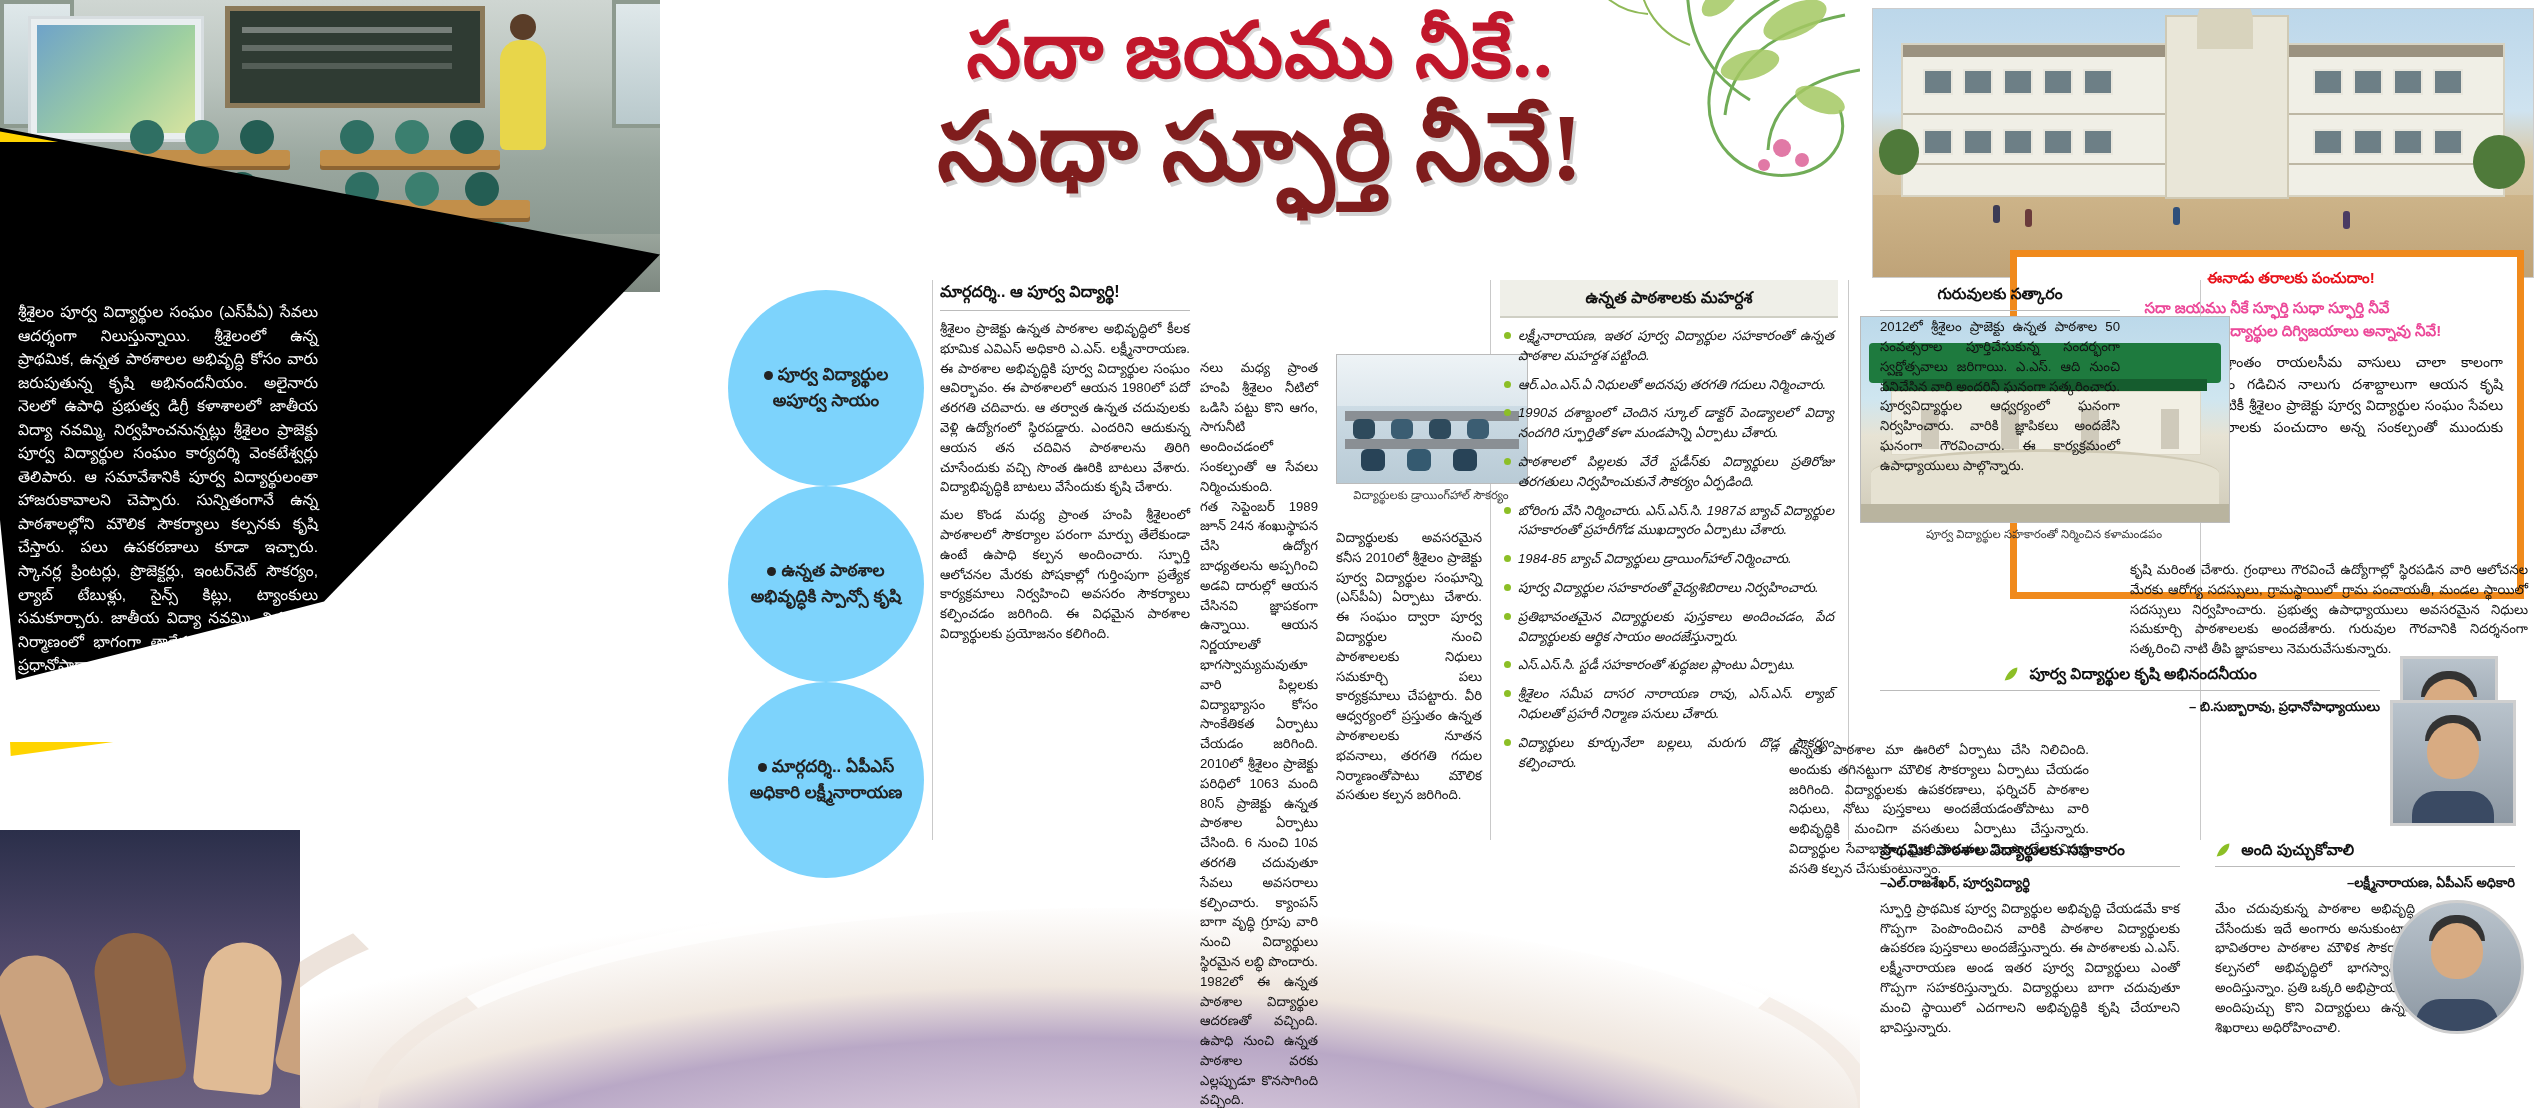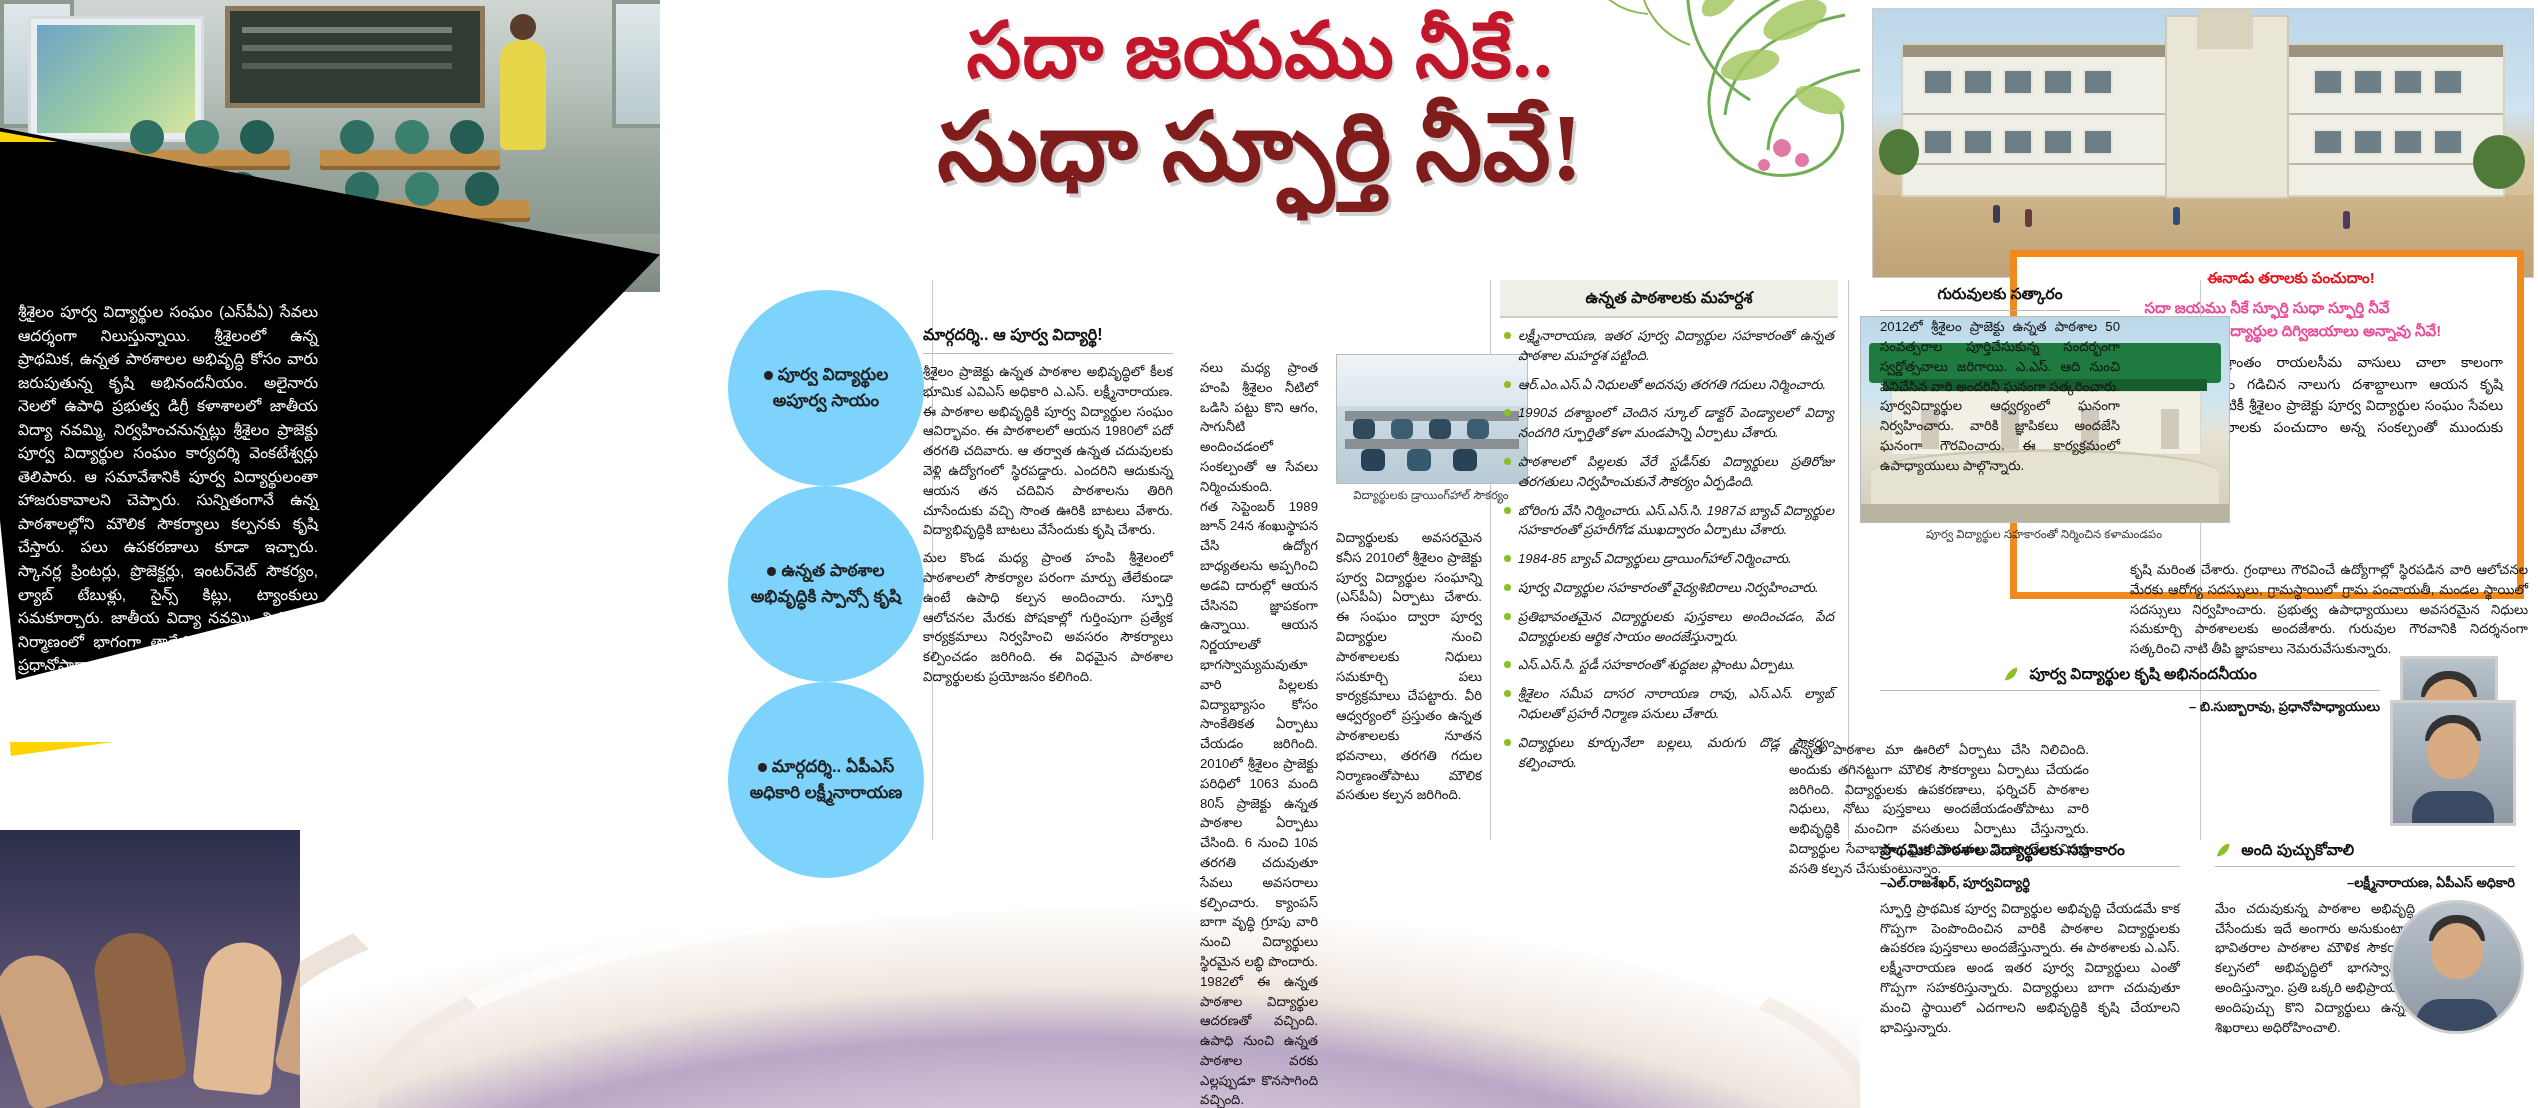--- a/index.html
+++ b/index.html
@@ -152,21 +152,21 @@
   .c1{top:0;}
   .c2{top:196px;}
   .c3{top:392px;}
 
   .colhead{
     font-size:16px;font-weight:bold;color:#111;border-bottom:1px solid #bbb;padding-bottom:6px;margin-bottom:8px;
   }
   .colhead.band{background:#efefe8;padding:6px 8px;border-bottom:2px solid #cfcfc4;}
 
   .col{position:absolute;font-size:13.2px;line-height:1.5;color:#111;text-align:justify;}
-  .colA{left:223px;top:0;width:118px;margin-top:43px;}
+  .colA{left:240px;top:0;width:118px;}
   .colB{left:368px;top:0;width:118px;}
   .colC{left:496px;top:0;width:136px;}
   .colD{left:640px;top:0;width:136px;}
 
   .vline{position:absolute;top:0;width:1px;height:560px;background:#c9c9c9;}
 
   .bullets li{margin:0 0 9px 0;padding:0;list-style:none;position:relative;padding-left:14px;}
   .bullets li:before{content:"";position:absolute;left:0;top:6px;width:7px;height:7px;border-radius:50%;background:#8cbf26;}
   .bullets{margin:4px;padding:0;font-style:italic;}
 

